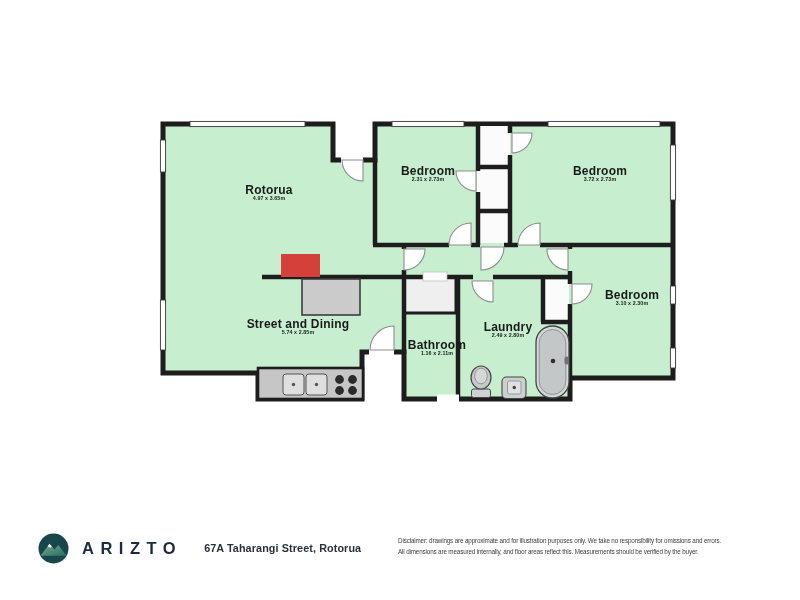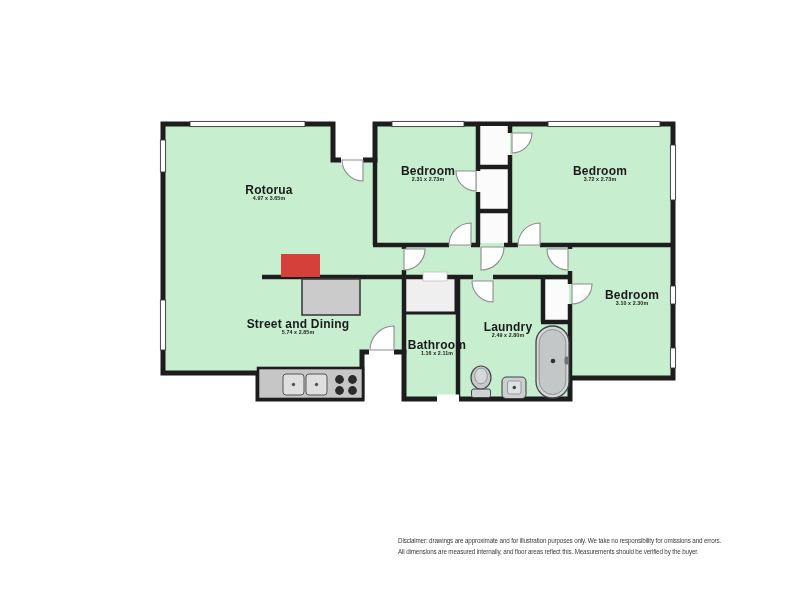--- a/index.html
+++ b/index.html
@@ -132,18 +132,33 @@
   </div>
   <div class="room-label" style="left:437px;top:349px">
     <div class="rname">Bathroom</div>
     <div class="rdims">1.16 x 2.11m</div>
   </div>
   <div class="room-label" style="left:508px;top:331px">
     <div class="rname">Laundry</div>
     <div class="rdims">2.49 x 2.80m</div>
   </div>
 
+  <div id="footer">
+    <svg width="31" height="31" viewBox="0 0 32 32">
+      <defs>
+        <linearGradient id="mgrad" x1="0" y1="0" x2="1" y2="1">
+          <stop offset="0" stop-color="#79b191"></stop>
+          <stop offset="1" stop-color="#2b685f"></stop>
+        </linearGradient>
+      </defs>
+      <circle cx="16" cy="16" r="15.5" fill="#17474d"></circle>
+      <path d="M2.5,23.5 L12,11 L17,17 L21,12.5 L29.5,23.5 Z" fill="url(#mgrad)"></path>
+      <path d="M9.9,13.8 L12,11 L14.2,13.8 L12.9,15.3 L11.2,14.2 Z" fill="#ffffff"></path>
+    </svg>
+    <div id="brand">ARIZTO</div>
+    <div id="address">67A Taharangi Street, Rotorua</div>
+  </div>
   <div id="disclaimer">
     <div class="dline">Disclaimer: drawings are approximate and for illustration purposes only. We take no responsibility for omissions and errors.</div>
     <div class="dline">All dimensions are measured internally, and floor areas reflect this. Measurements should be verified by the buyer.</div>
   </div>
 
 </div>
 
 </body></html>

